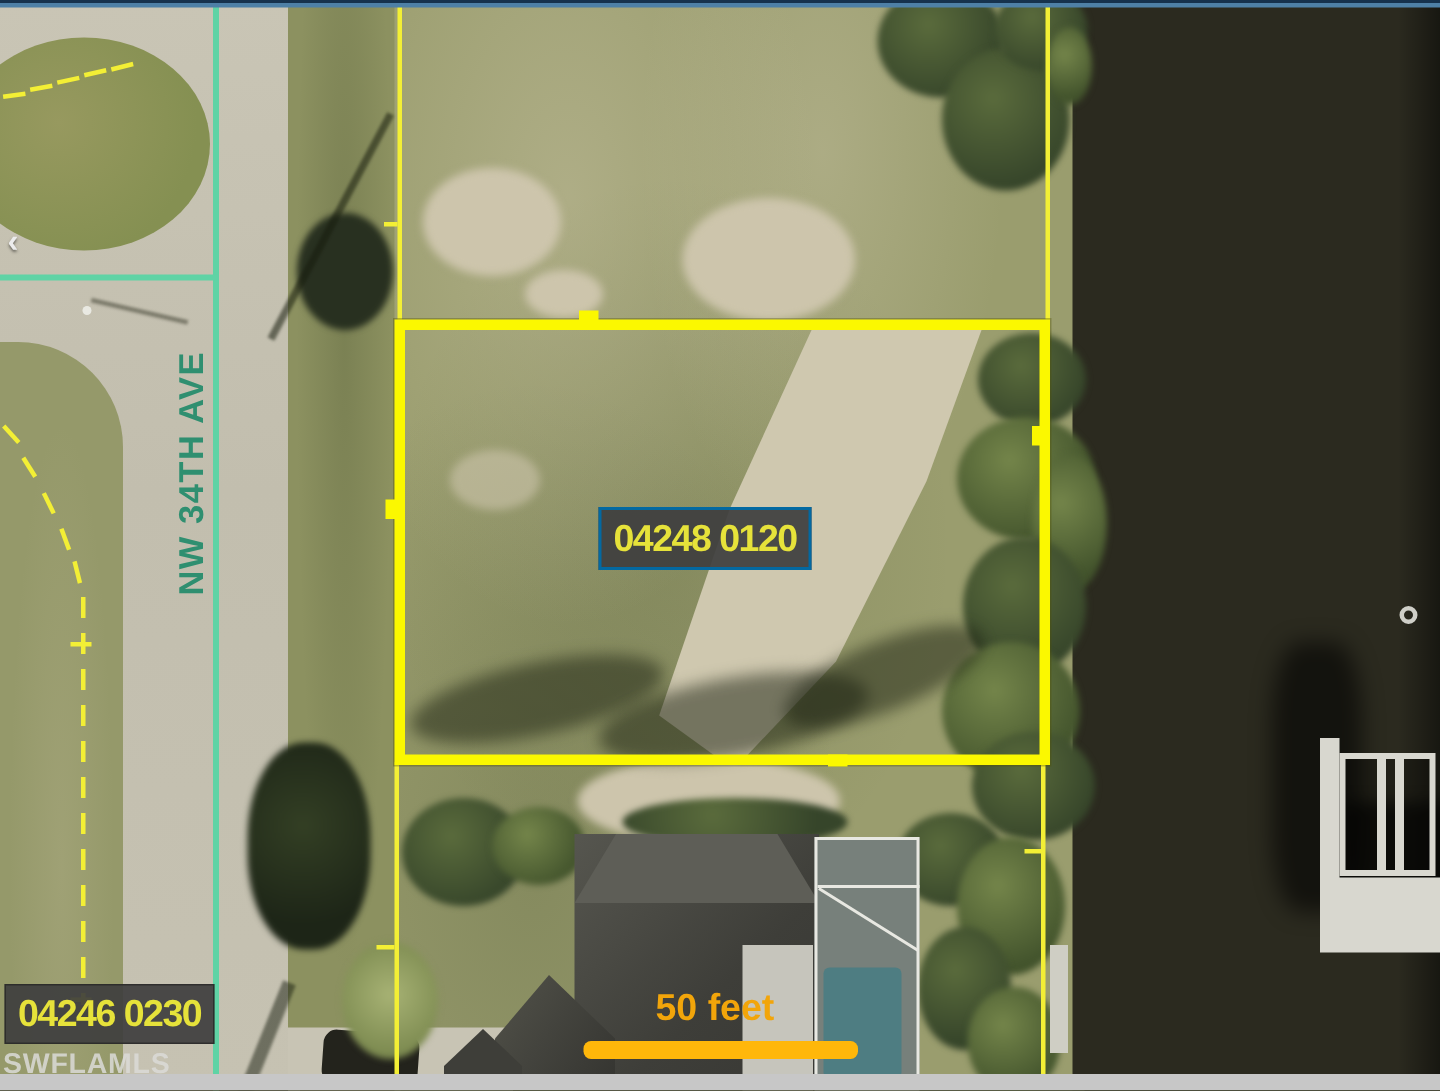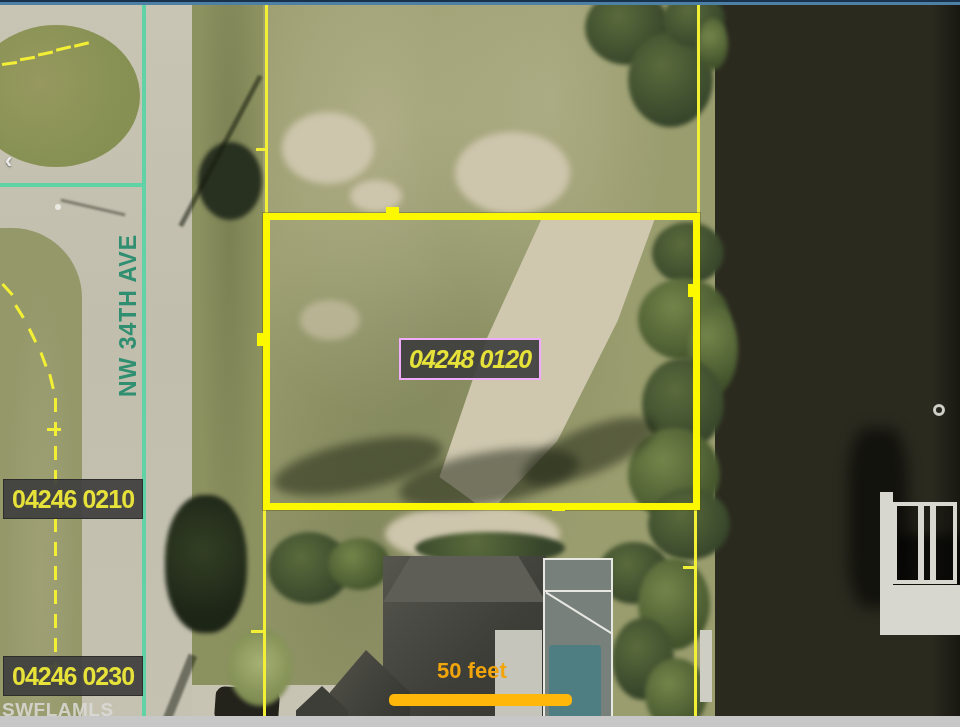--- a/index.html
+++ b/index.html
@@ -90,24 +90,24 @@
     background:repeating-linear-gradient(180deg,#f3ef35 0 14px,transparent 14px 24px);}
   .tline{position:absolute;background:#5fd3a5;}
   #parcel-hl{position:absolute;left:263px;top:213px;width:437px;height:297px;
     border:7px solid #fbf800;box-sizing:border-box;box-shadow:0 0 0 1px rgba(80,80,0,.35);}
   .ynotch{position:absolute;background:#fbf800;}
 
   
   .lbl{position:absolute;background:rgba(62,62,62,.92);color:#e6e23a;
     font-weight:bold;font-size:25px;line-height:30px;padding:4px 8px;
     letter-spacing:-1px;white-space:nowrap;border:1px solid rgba(25,25,25,.55);}
-  #lbl-0120{border:2px solid #f0abfc;font-style:italic;}
+  #lbl-0120{border:2px solid #0369a1;}
   #street-label{position:absolute;left:18px;top:302px;width:220px;text-align:center;
     transform:rotate(-90deg);color:#2f8f70;font-weight:bold;font-size:23px;letter-spacing:1px;}
-  #scale-text{position:absolute;left:437px;top:658px;color:#f2a50a;font-weight:bold;font-size:22px;}
+  #scale-text{position:absolute;left:437px;top:658px;color:#f2a50a;font-weight:bold;font-size:25px;}
   #scale-bar{position:absolute;left:389px;top:694px;width:183px;height:12px;
     background:#ffb70a;border-radius:5px;}
   #watermark{position:absolute;left:2px;top:699px;color:rgba(218,218,215,.85);
     font-size:19px;font-weight:bold;letter-spacing:.5px;}
   #back-arrow{position:absolute;left:5px;top:148px;color:#ececе8;color:#ececе8;
     color:#ececeб;color:#ececec;font-size:22px;font-weight:bold;text-shadow:0 1px 2px rgba(0,0,0,.5);}
 
   
   #topbar-dark{left:0;top:0;width:960px;height:2px;background:#16324d;}
   #topbar-blue{left:0;top:2px;width:960px;height:3px;background:#4e80a6;}
@@ -209,21 +209,20 @@
     <div class="yline" style="left:47px;top:428px;width:14px;height:3px;"></div>
     <div class="yline" style="left:47px;top:665px;width:14px;height:3px;"></div>
 
     <div id="parcel-hl"></div>
     <div class="ynotch" style="left:386px;top:207px;width:13px;height:7px;"></div>
     <div class="ynotch" style="left:257px;top:333px;width:7px;height:13px;"></div>
     <div class="ynotch" style="left:552px;top:503px;width:13px;height:8px;"></div>
     <div class="ynotch" style="left:688px;top:284px;width:7px;height:13px;"></div>
 
     <div class="lbl" id="lbl-0120" style="left:399px;top:338px;">04248 0120</div>
-    <div class="lbl" style="left:3px;top:479px;">04246 0210</div>
     <div class="lbl" style="left:3px;top:656px;">04246 0230</div>
 
     <div id="street-label">NW 34TH AVE</div>
 
     <div id="scale-text">50 feet</div>
     <div id="scale-bar"></div>
 
     <div id="watermark">SWFLAMLS</div>
     <div id="back-arrow" style="position:absolute;left:5px;top:148px;color:#ececec;font-size:22px;font-weight:bold;text-shadow:0 1px 2px rgba(0,0,0,.5);">‹</div>
   </div>

